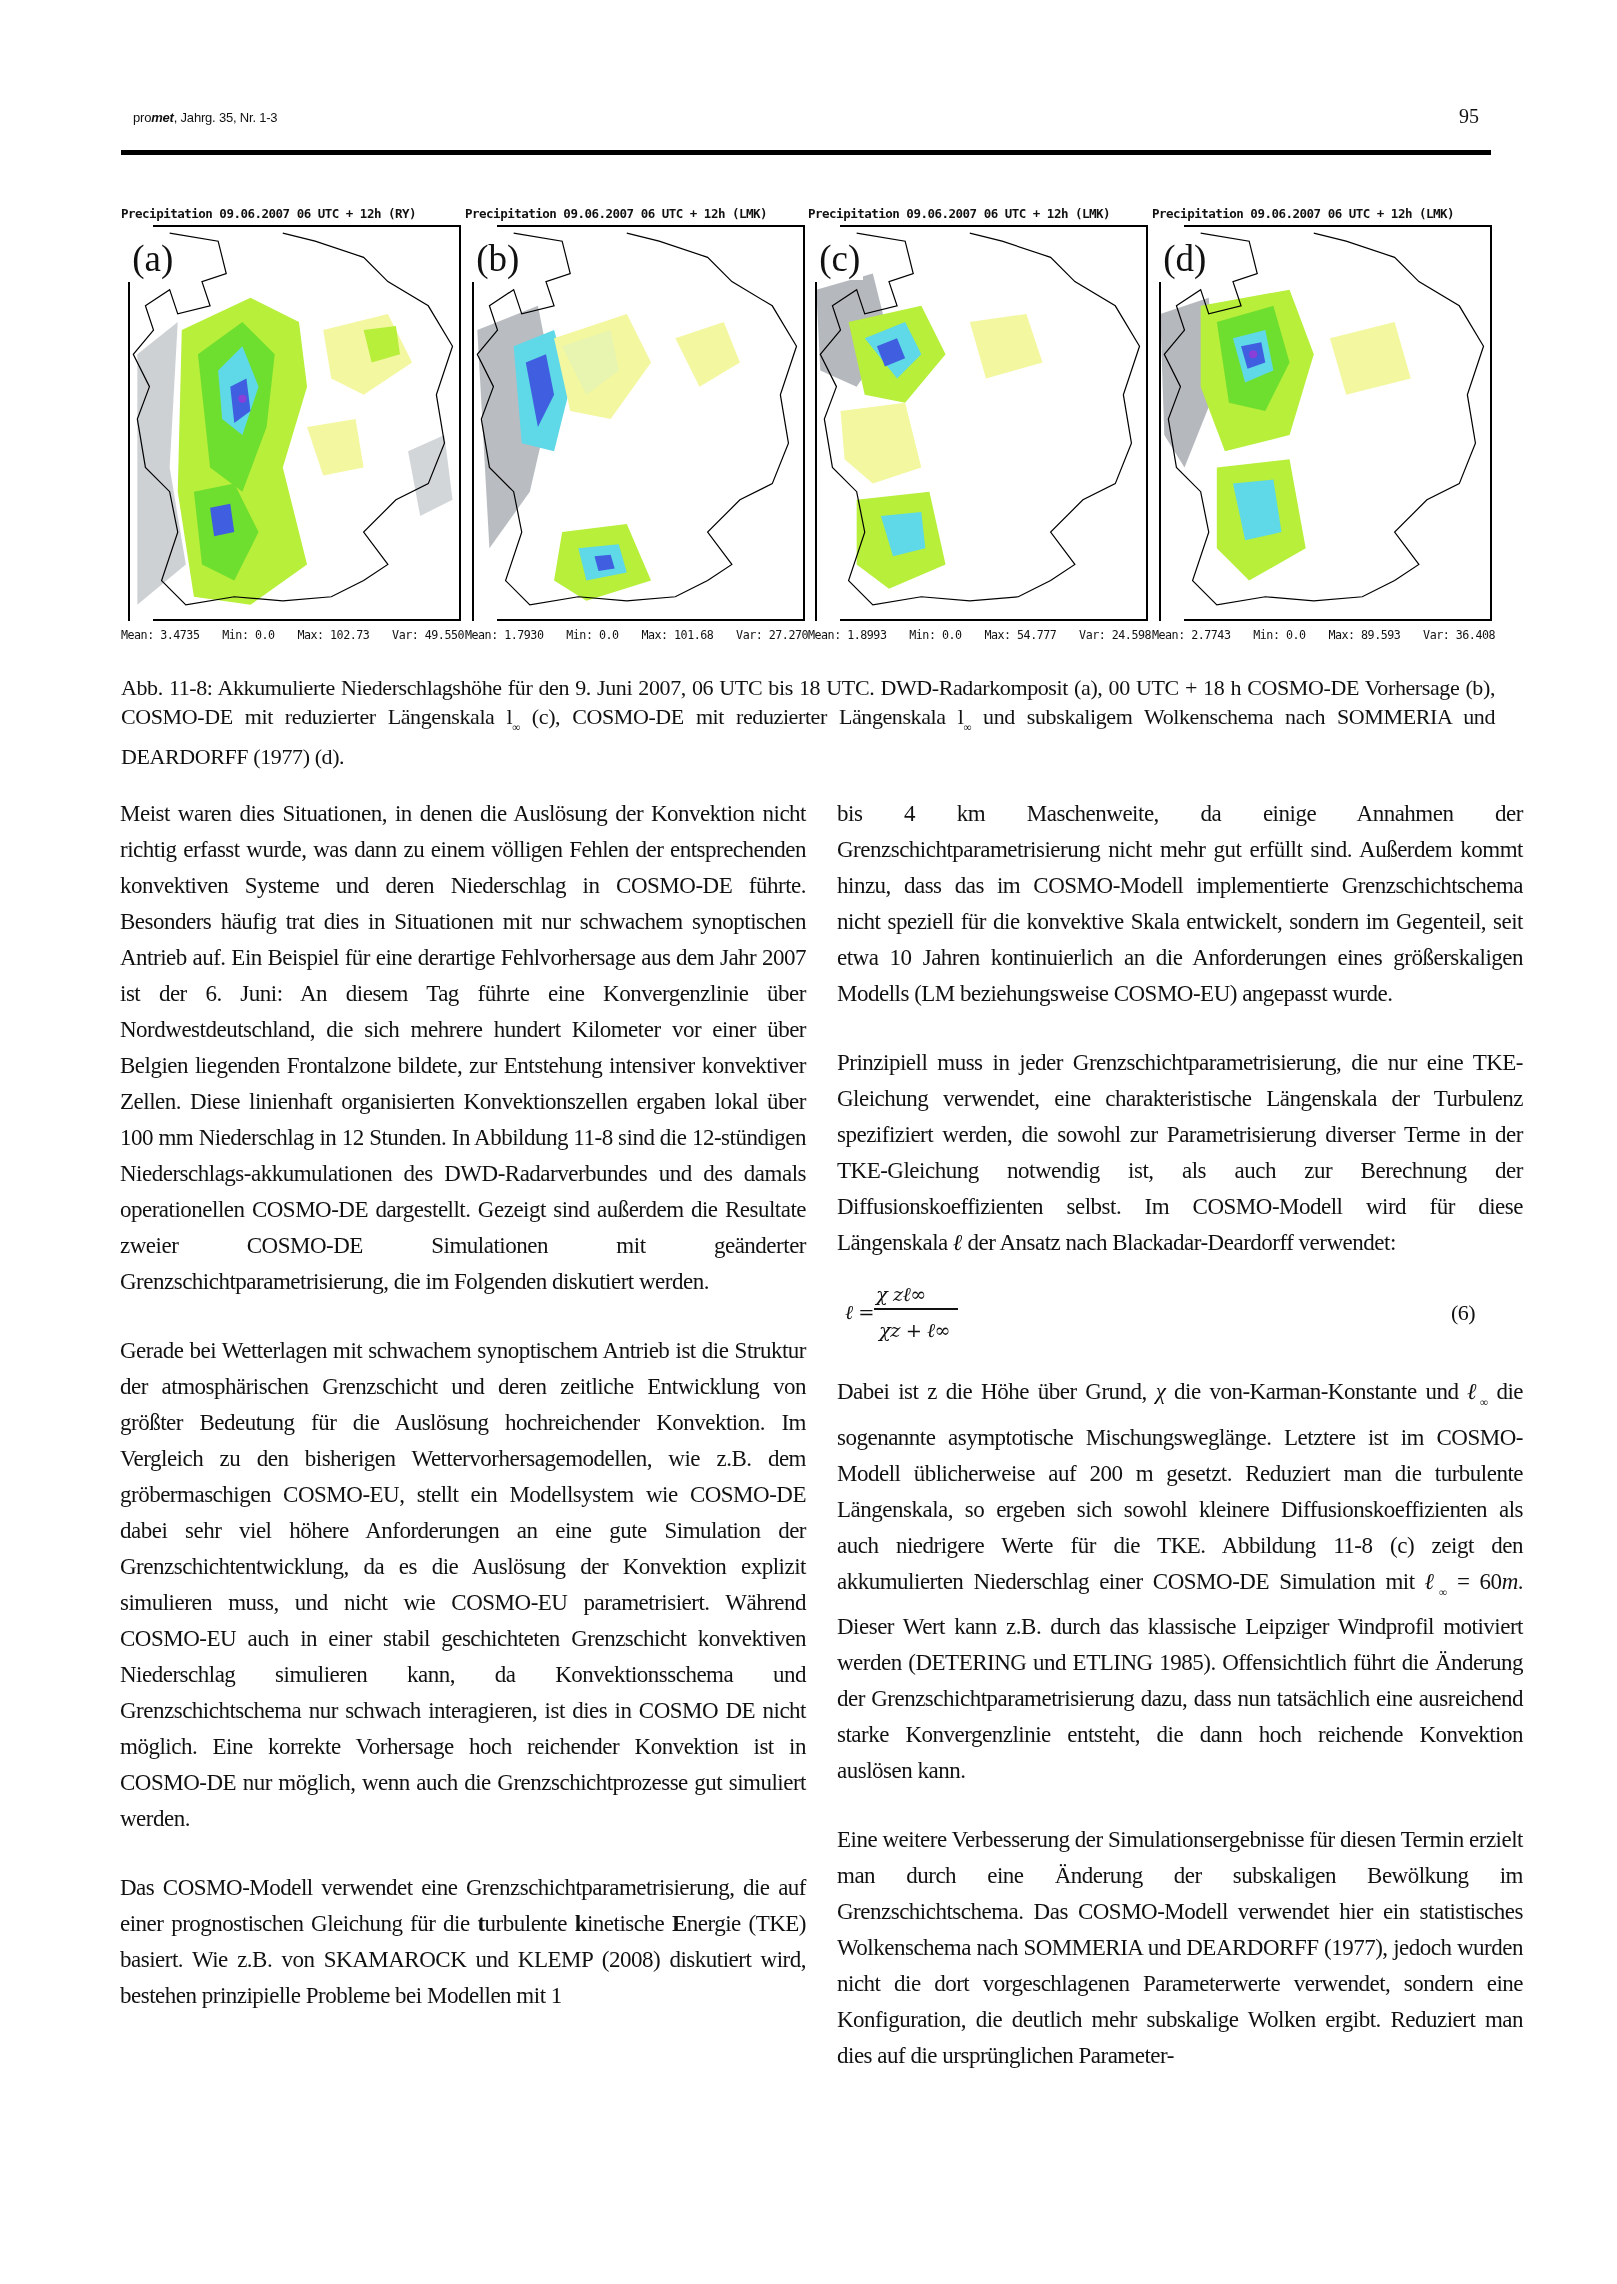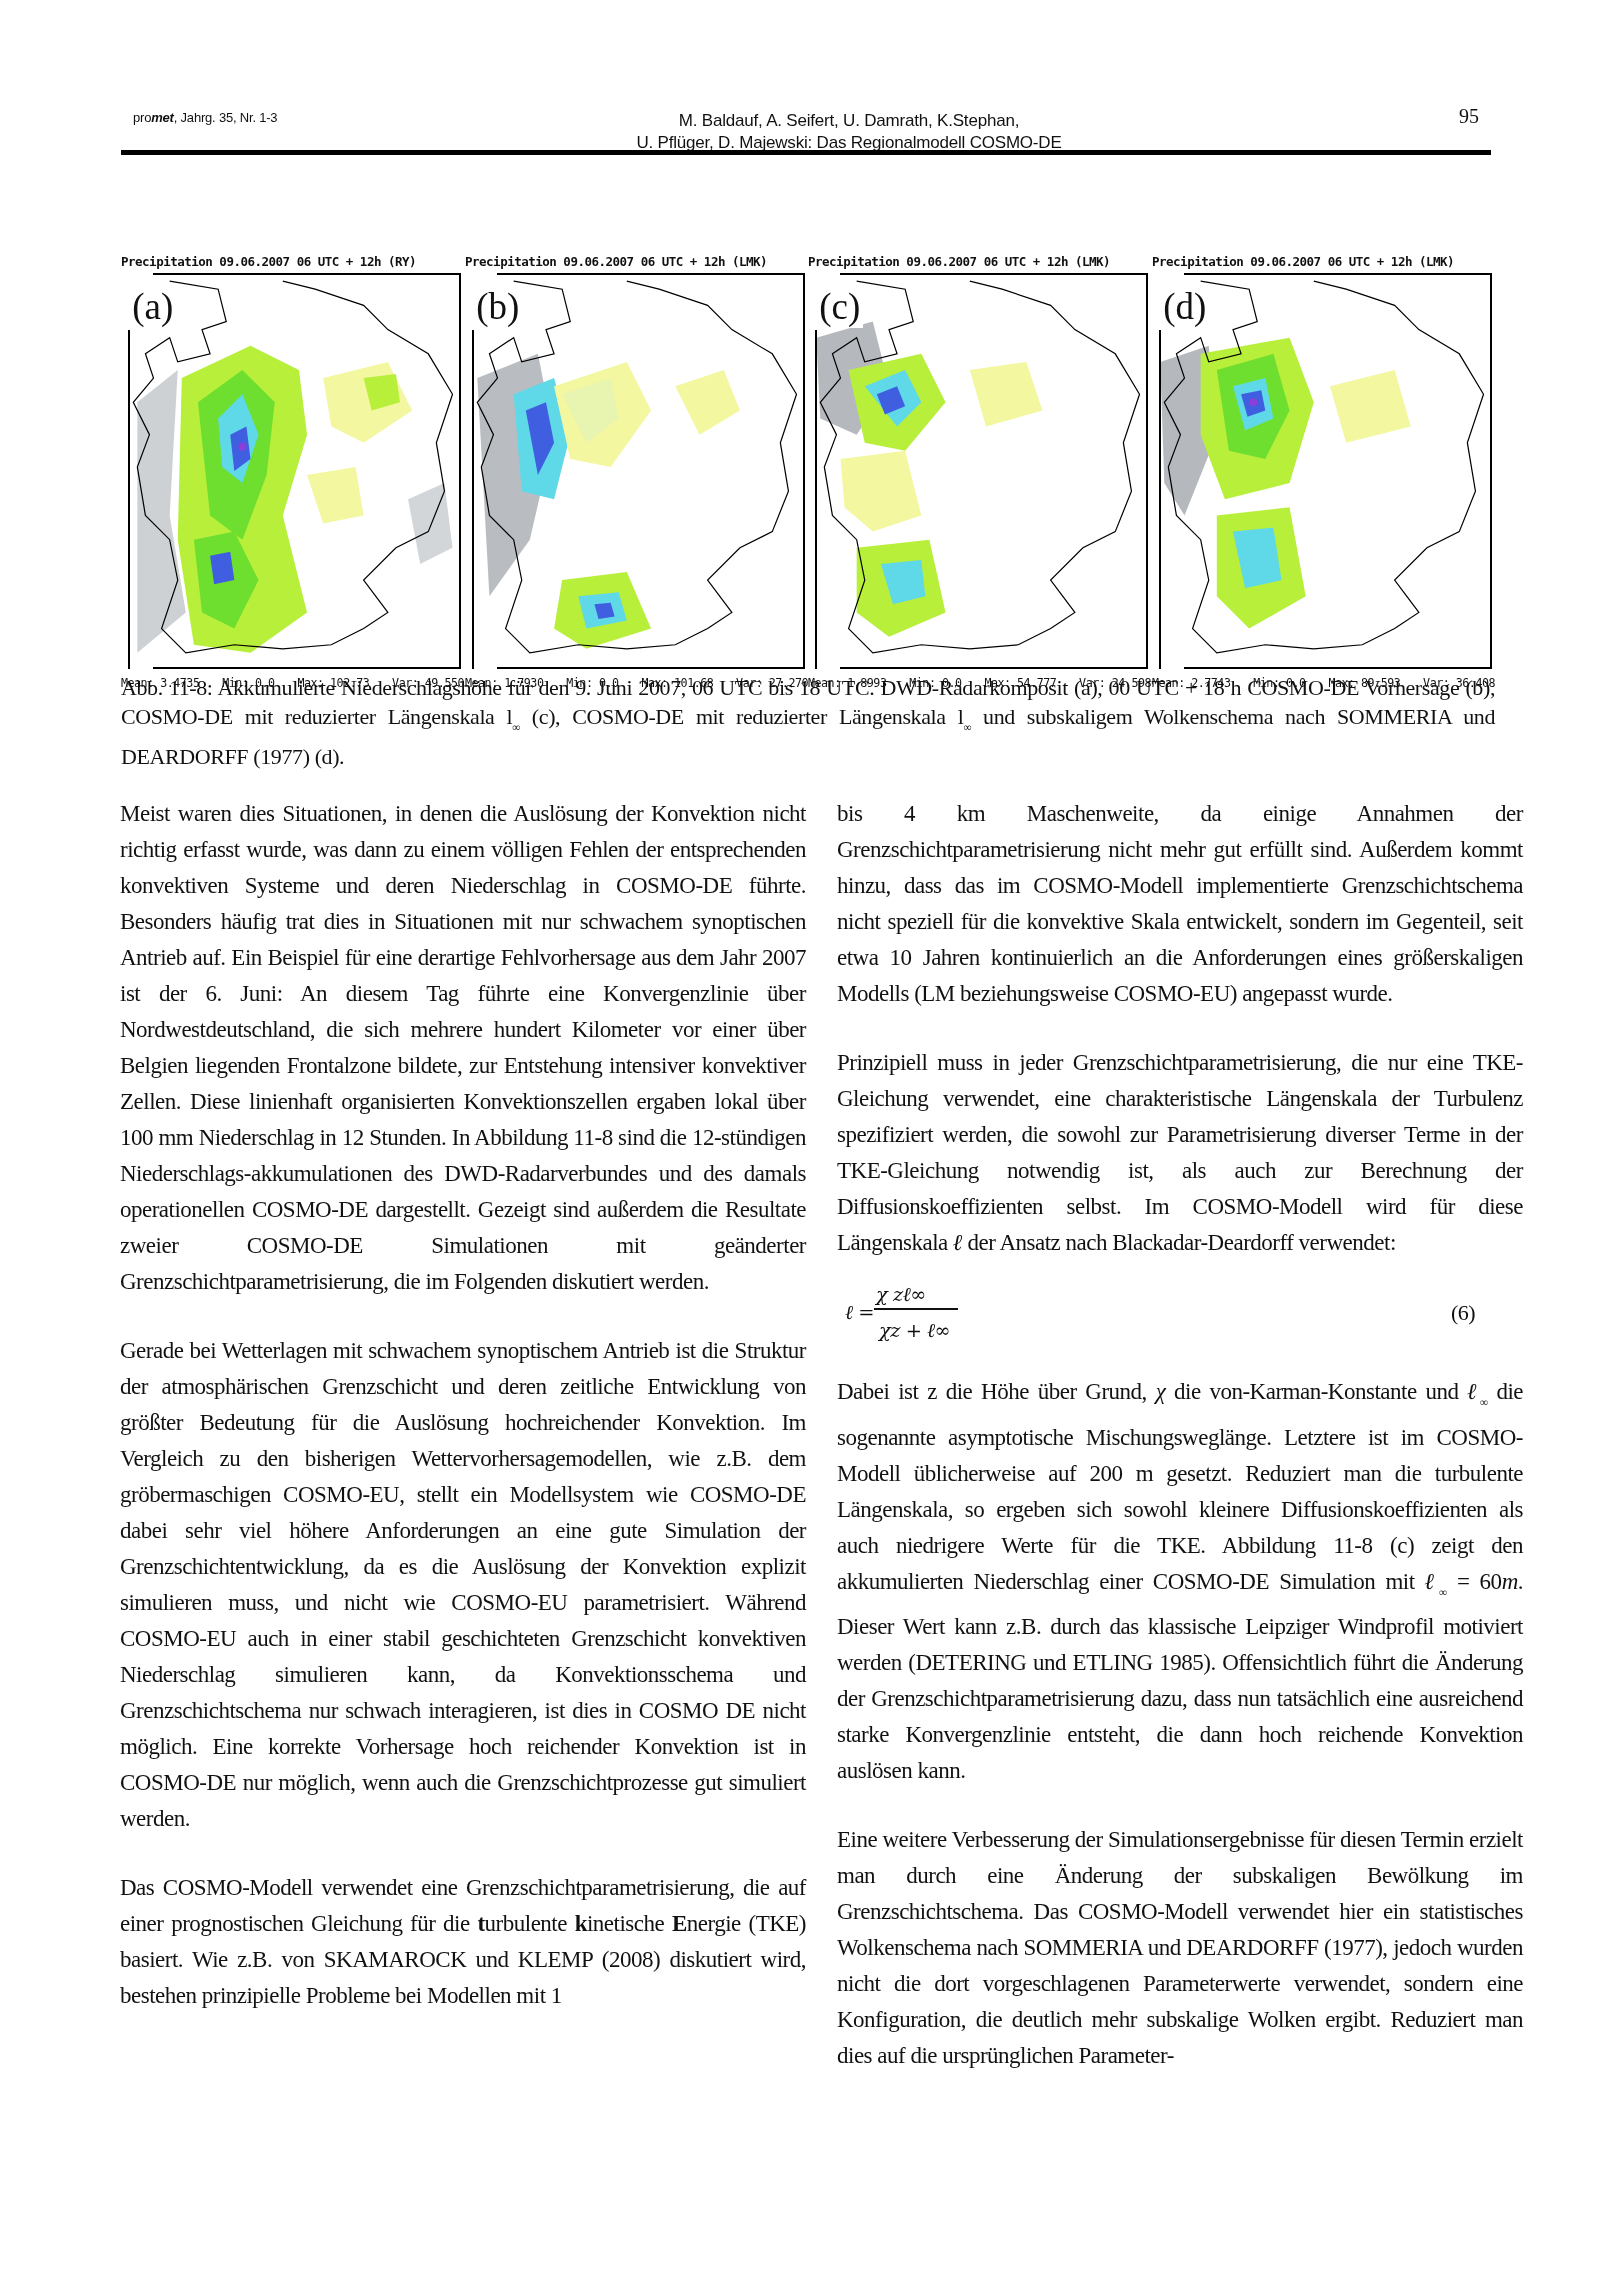--- a/index.html
+++ b/index.html
@@ -6,21 +6,21 @@
   html, body { width: 1617px; height: 2284px; background: #ffffff; overflow: hidden; }
   body { position: relative; font-family: "Liberation Serif", serif; color: #111; }
 
   .hdr { position: absolute; top: 103px; left: 121px; width: 1370px; height: 50px; font-family: "Liberation Sans", sans-serif; }
   .hdr-left { position: absolute; left: 0; top: 6.5px; font-size: 13px; letter-spacing: -0.2px; margin-left: 12px; }
   .hdr-left b { font-style: italic; }
   .hdr-center { position: absolute; left: 437px; width: 582px; top: 6.5px; text-align: center; font-size: 17px; line-height: 22.6px; letter-spacing: -0.2px; }
   .hdr-page { position: absolute; right: 12px; top: 1.6px; font-family: "Liberation Serif", serif; font-size: 20px; text-align: right; }
   .hdr-rule { position: absolute; top: 150px; left: 121px; width: 1370px; height: 4.9px; background: #000; }
 
-  .figure { position: absolute; top: 206px; left: 121px; width: 1374px; height: 441px; margin-top: 48px; }
+  .figure { position: absolute; top: 206px; left: 121px; width: 1374px; height: 441px; }
   .panel { position: absolute; top: 0; width: 343px; height: 441px; }
   .panel-title { position: absolute; top: 0; left: 0; width: 356px; font-family: "DejaVu Sans Mono", monospace; font-size: 12.5px; font-weight: bold; letter-spacing: -0.5px; white-space: nowrap; color: #111; }
   .panel-map { position: absolute; top: 19.4px; left: 0; width: 343px; height: 396px; background: #fff; overflow: hidden; }
   .panel-frame { position: absolute; top: 0; left: 32px; right: 3.2px; bottom: 0; border-top: 2.4px solid #000; border-right: 2.4px solid #000; border-bottom: 2.4px solid #000; }
   .panel-frame-left { position: absolute; top: 57px; left: 6.5px; bottom: 0; border-left: 2.4px solid #000; }
   .panel-letter { position: absolute; top: 11.3px; left: 8px; font-family: "Liberation Serif", serif; font-size: 37px; color: #111; background: #fff; padding: 0 3.2px; }
   .panel-stats { position: absolute; top: 422px; left: 0; width: 343px; font-family: "DejaVu Sans Mono", monospace; font-size: 11.7px; letter-spacing: -0.5px; white-space: nowrap; display: flex; justify-content: space-between; padding-right: 0; }
   .map-svg { position: absolute; top: 0; left: 0; }
 
   .caption { position: absolute; top: 673px; left: 121px; width: 1374px; font-size: 22px; line-height: 29px; letter-spacing: -0.4px; text-align: justify; }
@@ -36,24 +36,20 @@
   .eq-numerator { position: absolute; left: 32px; top: 0px; font-size: 19.4px; font-style: italic; }
   .eq-bar { position: absolute; left: 27.5px; top: 31px; width: 81px; height: 1.6px; background: #111; }
   .eq-denominator { position: absolute; left: 27.5px; top: 36px; font-size: 19.4px; font-style: italic; }
   .ell { font-style: italic; font-weight: bold; }
 </style>
 </head>
 <body>
 
 <div class="hdr">
   <div class="hdr-left"><span>pro</span><b>met</b><span>, Jahrg. 35, Nr. 1-3</span></div>
-  <div class="hdr-center">
-    <div>M. Baldauf, A. Seifert, U. Damrath, K.Stephan,</div>
-    <div>U. Pflüger, D. Majewski: Das Regionalmodell COSMO-DE</div>
-  </div>
   <div class="hdr-page">95</div>
 </div>
 <div class="hdr-rule"></div>
 
 <div class="figure">
   <div class="panel" style="left:0px">
     <div class="panel-title">Precipitation 09.06.2007 06 UTC + 12h (RY)</div>
     <div class="panel-map">
       <svg class="map-svg" width="343" height="396" viewBox="0 0 424 490">
         <path d="M20 160 L70 120 L60 300 L80 420 L20 470 Z" fill="#b9bdc2" opacity="0.7"></path>

